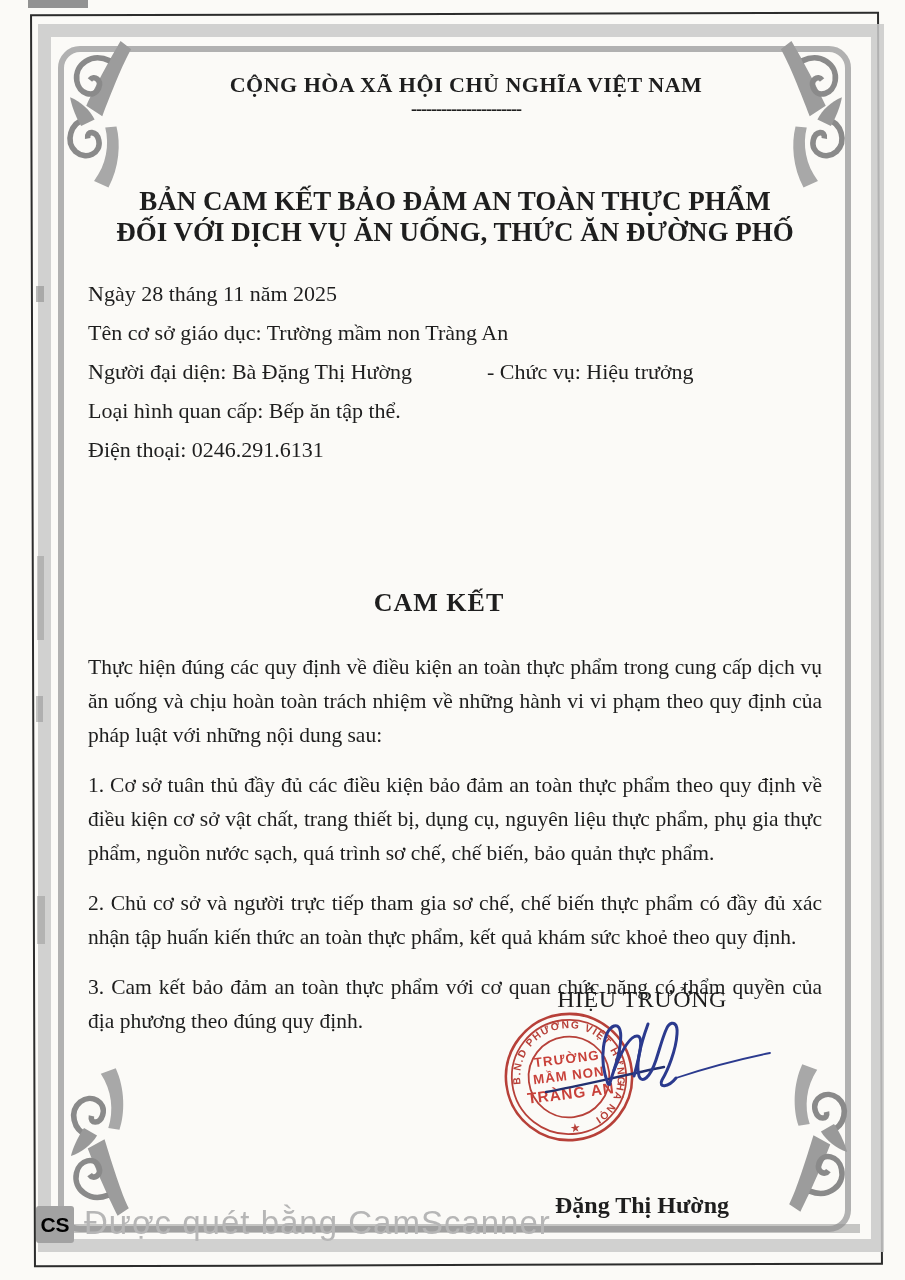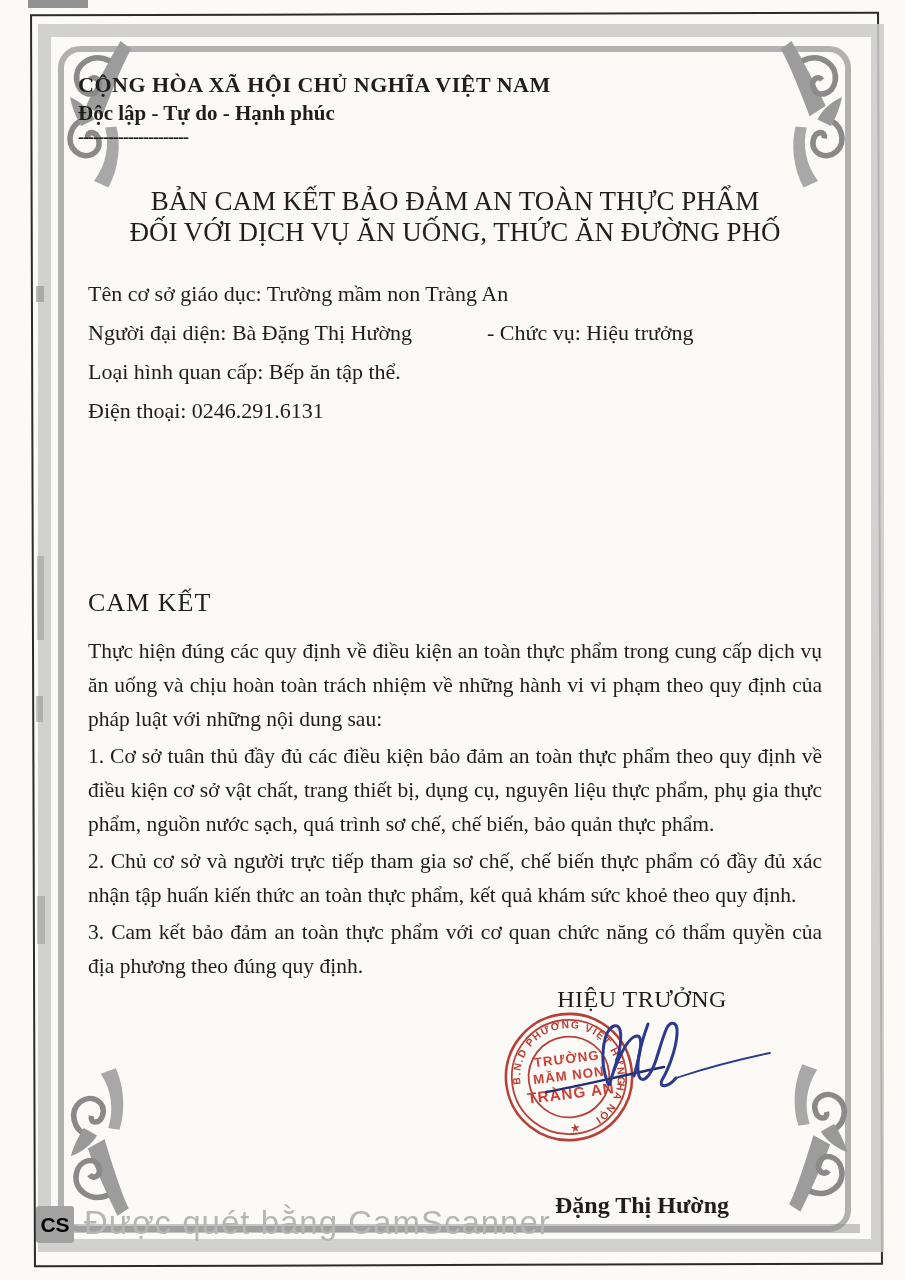--- a/index.html
+++ b/index.html
@@ -17,40 +17,40 @@
     border:6px solid #a9a9a9;border-radius:22px;box-sizing:border-box;opacity:.9;}
   .smudge{position:absolute;background:#8e8e8e;}
   .ornament{position:absolute;width:84px;height:158px;}
   .ornament svg{width:100%;height:100%;}
   .orn-tl{left:54px;top:34px;transform:rotate(4deg);}
   .orn-tr{left:774px;top:34px;transform:scaleX(-1) rotate(4deg);}
   .orn-bl{left:56px;top:1056px;height:172px;transform:scaleY(-1);}
   .orn-br{left:778px;top:1052px;height:172px;transform:scale(-1,-1);}
 
   
-  .nat-header{position:absolute;left:78px;top:72px;width:732px;text-align:left;}
+  .nat-header{position:absolute;left:100px;top:72px;width:732px;text-align:center;}
   .nat-line1{font-size:22px;font-weight:bold;letter-spacing:.5px;}
   .nat-line2{font-size:21px;font-weight:bold;margin-top:3px;}
   .nat-divider{font-size:18px;font-weight:bold;letter-spacing:-1px;margin-top:1px;}
 
   .doc-title{position:absolute;left:60px;top:186px;width:790px;text-align:center;
-    font-size:27px;font-weight:normal;line-height:31px;}
+    font-size:27px;font-weight:bold;line-height:31px;}
 
   .info{position:absolute;left:88px;top:280px;width:734px;font-size:22px;}
   .info p{margin:0 0 12px 0;line-height:27px;}
   .info p.addr{line-height:35px;margin-bottom:8px;text-align:justify;}
   .rep-line{position:relative;}
   .rep-line .pos{position:absolute;left:399px;top:0;}
 
-  .camket-head{position:absolute;left:88px;top:588px;width:734px;
-    font-size:26px;font-weight:normal;letter-spacing:1px;}
+  .camket-head{position:absolute;left:72px;top:588px;width:734px;text-align:center;
+    font-size:26px;font-weight:bold;letter-spacing:1px;}
 
   .body-text{position:absolute;left:88px;top:634px;width:734px;
     font-size:21.5px;line-height:34px;text-align:justify;}
-  .body-text p{margin:0 0 3px 0;}
+  .body-text p{margin:16px 0 3px 0;}
 
   .sig-block{position:absolute;left:492px;top:986px;width:300px;text-align:center;}
   .sig-role{font-size:24px;font-weight:normal;letter-spacing:.5px;}
   .sig-name{position:absolute;left:492px;top:1192px;width:300px;text-align:center;
     font-size:24px;font-weight:bold;}
 
   .stamp{position:absolute;left:500px;top:1008px;width:138px;height:138px;
     transform:rotate(-7deg);opacity:.93;}
   .stamp svg{width:100%;height:100%;overflow:visible;}
   .stamp text{font-family:"Liberation Sans",sans-serif;}
@@ -104,30 +104,30 @@
       </svg></div>
   <div class="ornament orn-bl"><svg viewBox="0 0 90 170">
         <use href="#orn"></use>
       </svg></div>
   <div class="ornament orn-br"><svg viewBox="0 0 90 170">
         <use href="#orn"></use>
       </svg></div>
 
   <div class="nat-header">
     <div class="nat-line1">CỘNG HÒA XÃ HỘI CHỦ NGHĨA VIỆT NAM</div>
-    <div class="nat-line2">Độc lập - Tự do - Hạnh phúc</div>
     <div class="nat-divider">----------------------</div>
   </div>
 
   <div class="doc-title">
     <div>BẢN CAM KẾT BẢO ĐẢM AN TOÀN THỰC PHẨM</div>
     <div>ĐỐI VỚI DỊCH VỤ ĂN UỐNG, THỨC ĂN ĐƯỜNG PHỐ</div>
   </div>
 
   <div class="info">
+    <p>Ngày 28 tháng 11 năm 2025</p>
     <p>Tên cơ sở giáo dục: Trường mầm non Tràng An</p>
     <p class="rep-line">
       <span>Người đại diện: Bà Đặng Thị Hường</span>
       <span class="pos">- Chức vụ:  Hiệu trưởng</span>
     </p>
     <p>Loại hình quan cấp: Bếp ăn tập thể.</p>
     <p>Điện thoại: 0246.291.6131</p>
   </div>
 
   <div class="camket-head">CAM KẾT</div>

